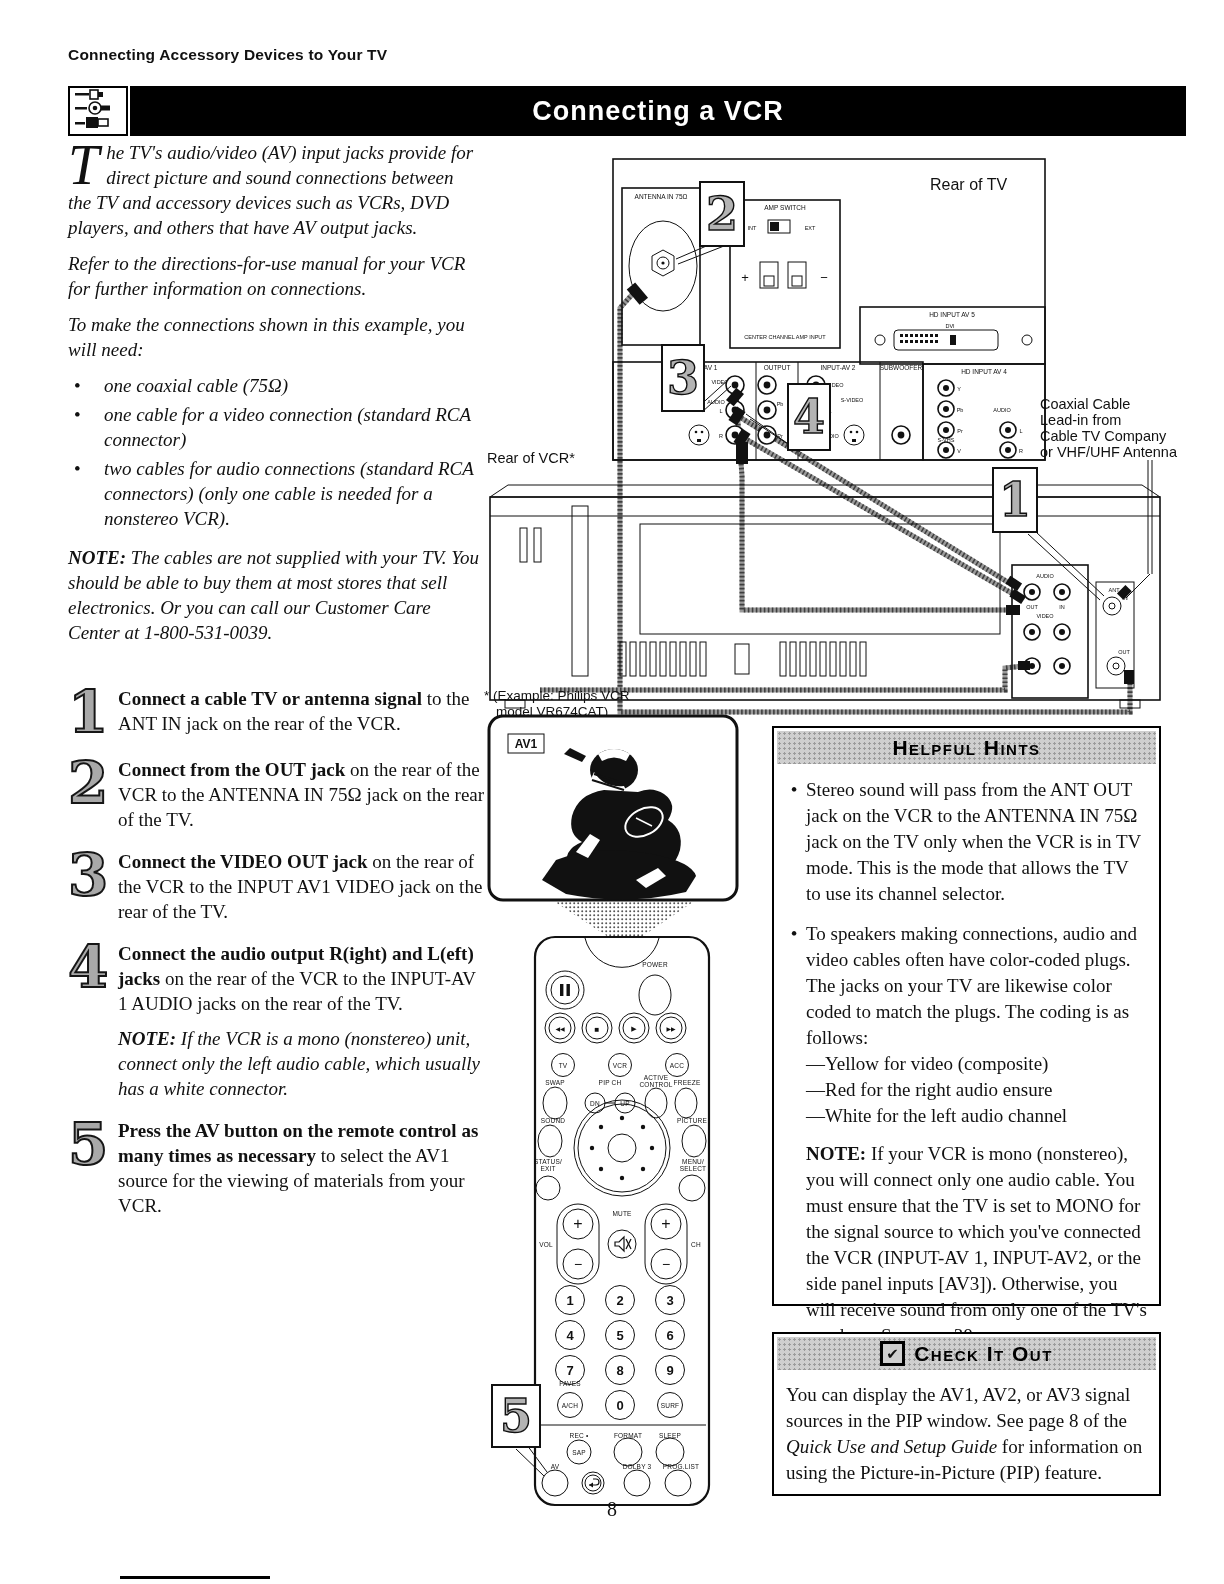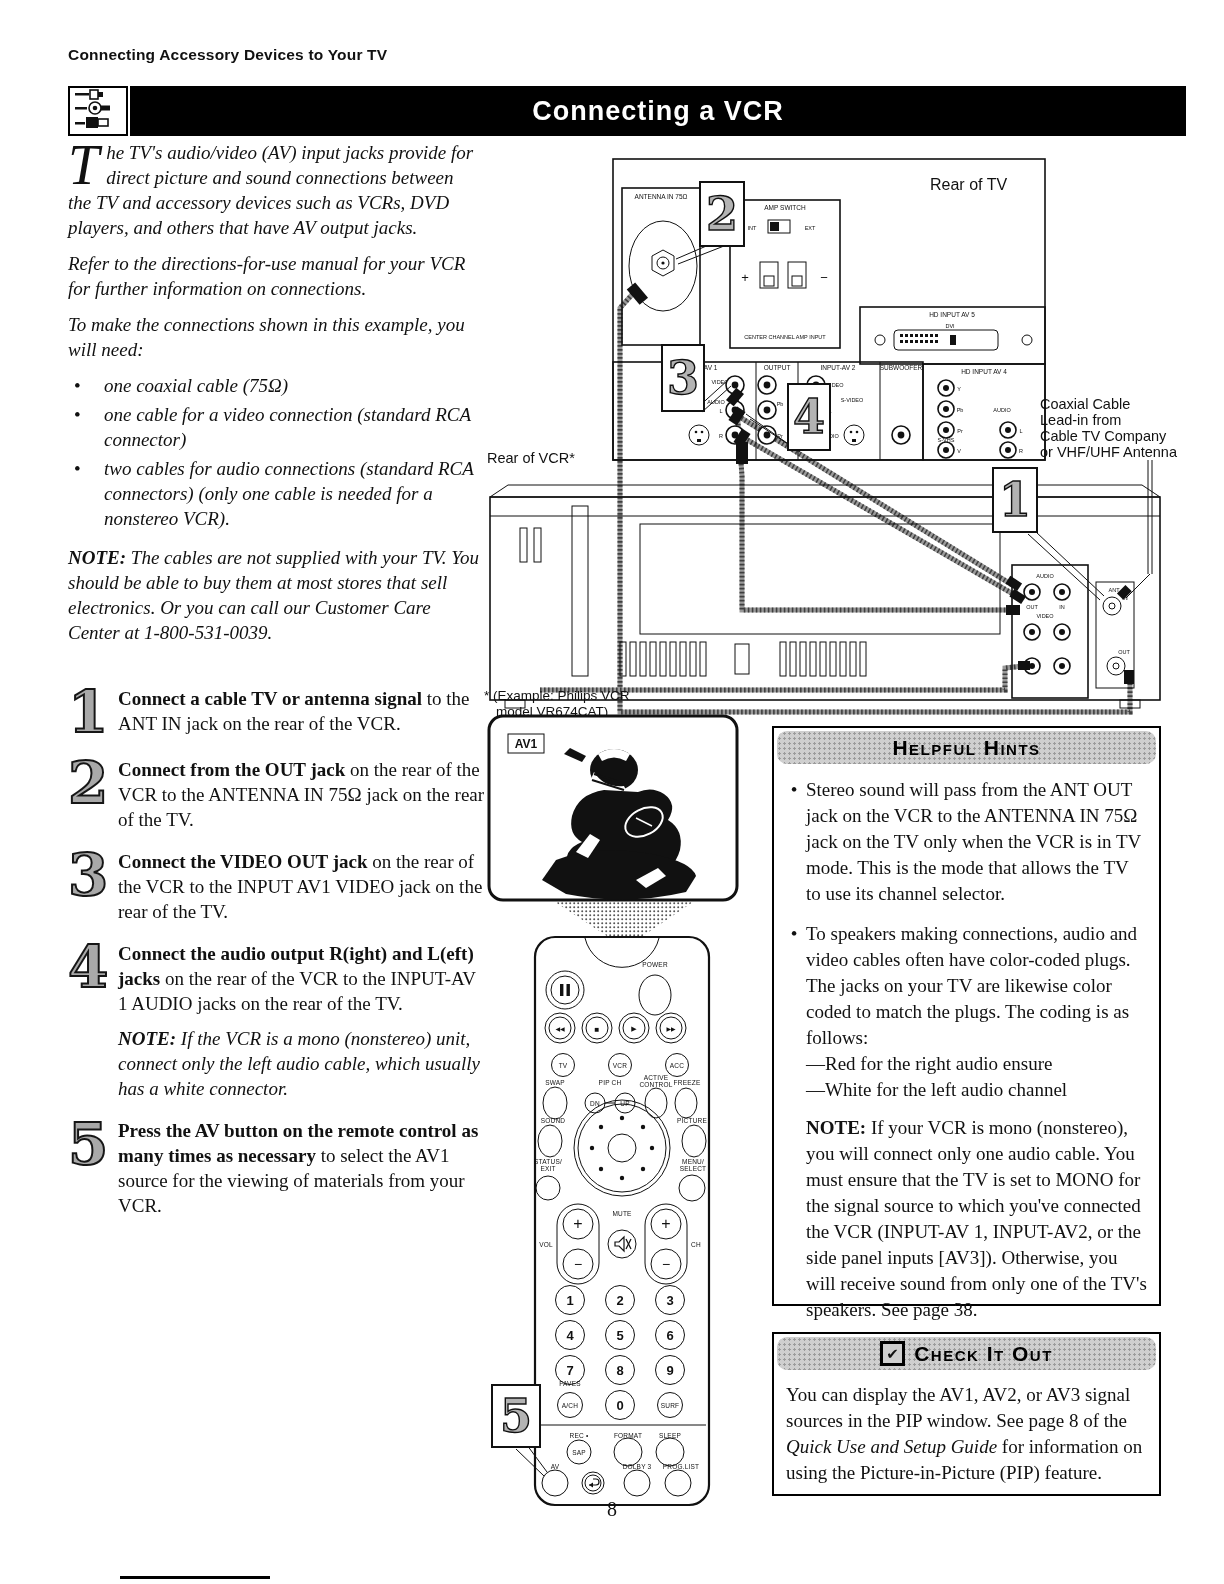--- a/index.html
+++ b/index.html
@@ -30,21 +30,21 @@
   .stepbody{flex:1;font:19px/25px "Liberation Serif",serif;padding-top:2px;}
   .stepbody b{font-family:"Liberation Serif",serif;}
   .stepnote{margin-top:10px;font-style:italic;}
 
   
   .hbox{left:772px;top:726px;width:385px;height:576px;border:2px solid #000;background:#fff;}
   .cbox{left:772px;top:1332px;width:385px;height:160px;border:2px solid #000;background:#fff;}
   .graybar{margin:3px;height:33px;display:flex;align-items:center;justify-content:center;
            background-color:#cfcfcf;
            background-image:radial-gradient(#9b9b9b 1px, rgba(0,0,0,0) 1.3px);
-           background-size:5px 5px;border-radius:10px;}
+           background-size:5px 5px;}
   .graybar .t{font:bold 21px "Liberation Sans",sans-serif;font-variant:small-caps;letter-spacing:1.5px;color:#000;}
   .hcontent{padding:10px 12px 0 8px;}
   .hitem{display:flex;}
   .hitem .blt{width:24px;text-align:center;font:19px/26px "Liberation Serif",serif;}
   .htext{flex:1;font:19px/26px "Liberation Serif",serif;}
   .htext p{margin:0 0 14px;}
   .codeln{font:19px/26px "Liberation Serif",serif;}
   .cio-body{padding:9px 12px 0 12px;font:19px/26px "Liberation Serif",serif;}
   .cio-check{display:inline-flex;width:19px;height:19px;border:3px solid #000;align-items:center;justify-content:center;
              font:bold 15px "DejaVu Sans",sans-serif;margin-right:9px;background:#cfcfcf;}
@@ -571,20 +571,21 @@
       <div class="hitem">
         <span class="blt">•</span>
         <div class="htext">
             <p>Stereo sound will pass from the ANT OUT jack on the VCR to the ANTENNA IN 75Ω jack on the TV only when the VCR is in TV mode. This is the mode that allows the TV to use its channel selector.</p>
           </div>
       </div>
       <div class="hitem">
         <span class="blt">•</span>
         <div class="htext">
           <p style="margin-bottom:0">To speakers making connections, audio and video cables often have color-coded plugs. The jacks on your TV are likewise color coded to match the plugs. The coding is as follows:</p>
+          <div class="codeln">—Yellow for video (composite)</div>
           <div class="codeln">—Red for the right audio ensure</div>
           <div class="codeln">—White for the left audio channel</div>
           <p style="margin-top:12px"><b>NOTE:</b> <span>If your VCR is mono (nonstereo), you will connect only one audio cable. You must ensure that the TV is set to MONO for the signal source to which you've connected the VCR (INPUT-AV 1, INPUT-AV2, or the side panel inputs [AV3]). Otherwise, you will receive sound from only one of the TV's speakers. See page 38.</span></p>
         </div>
       </div>
     </div>
   </div>
 
   <div class="abs cbox">
     <div class="graybar">

